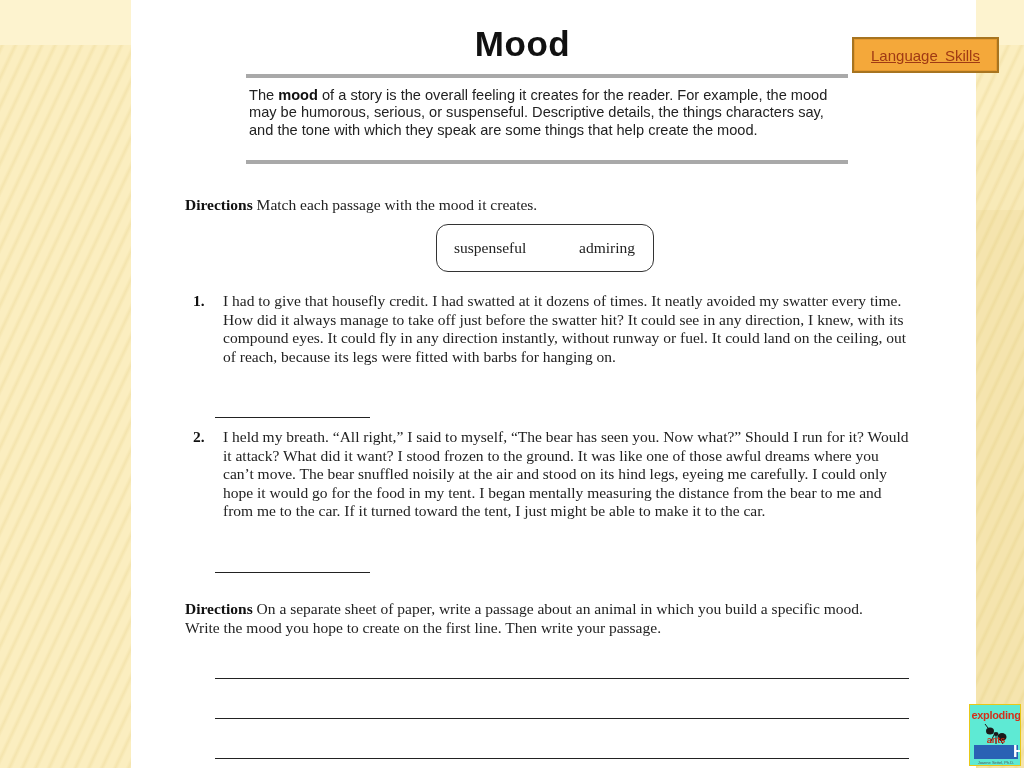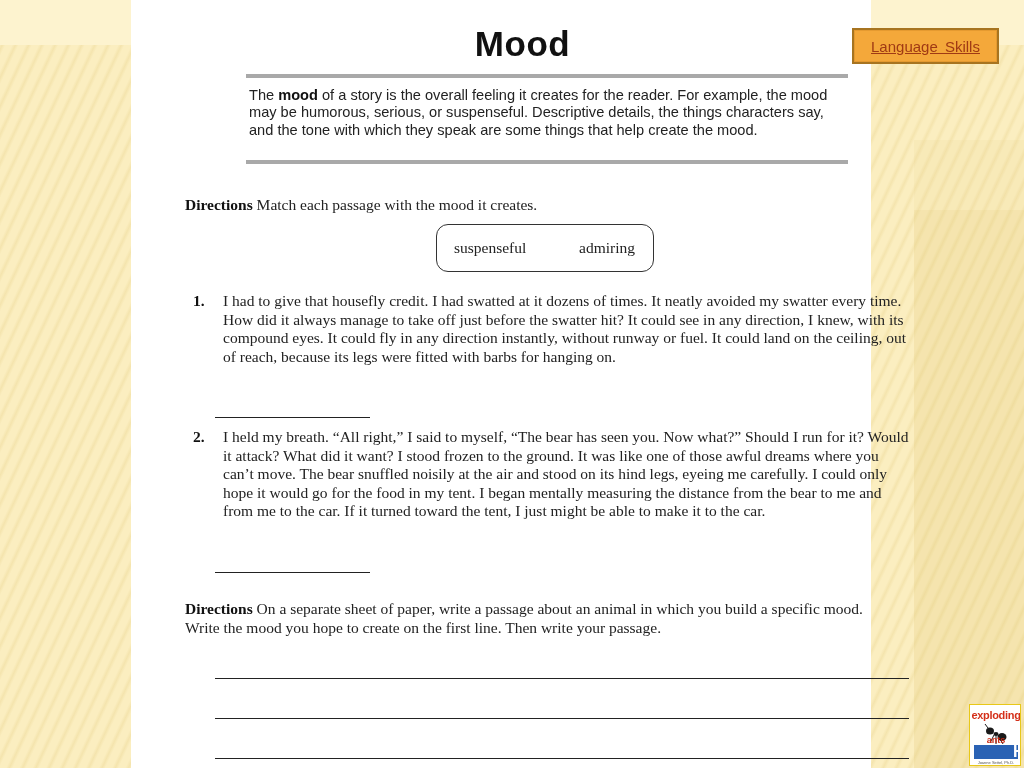--- a/index.html
+++ b/index.html
@@ -21,21 +21,21 @@
     }
     .bg-right-shade {
       position: absolute; left: 914px; top: 210px; width: 110px; height: 558px;
       background: rgba(225,195,110,0.22);
     }
     .bg-right-mid {
       position: absolute; left: 914px; top: 140px; width: 110px; height: 70px;
       background: rgba(230,205,130,0.12);
     }
     .page {
-      position: absolute; left: 131px; top: 0; width: 740px; height: 768px;
+      position: absolute; left: 131px; top: 0; width: 845px; height: 768px;
       background: #ffffff;
     }
     .title {
       position: absolute; left: 0; width: 783px; top: 24px;
       text-align: center;
       font-family: "Liberation Sans", sans-serif;
       font-weight: bold; font-size: 35px; color: #111;
       letter-spacing: 0.5px;
     }
     .def-box {
@@ -78,33 +78,33 @@
     .ans1 { top: 417px; }
     .ans2 { top: 572px; }
     .write-line {
       position: absolute; left: 84px; width: 694px; height: 0;
       border-top: 1.6px solid #222;
     }
     .wl1 { top: 678px; }
     .wl2 { top: 718px; }
     .wl3 { top: 758px; }
     .lang-button {
-      position: absolute; left: 852px; top: 28px; width: 147px; height: 36px;
+      position: absolute; left: 852px; top: 37px; width: 147px; height: 36px;
       background: #f4a83a;
       border: 2px solid #a77420;
       box-shadow: 0 0 0 1px #e59a30 inset;
       display: flex; align-items: center; justify-content: center;
       font-family: "Liberation Sans", sans-serif;
       font-size: 15px; color: #a03a14;
       text-decoration: underline; word-spacing: 3px;
       cursor: pointer;
     }
     .logo {
       position: absolute; left: 969px; top: 704px; width: 52px; height: 62px;
-      background: #ffffff;
+      background: #5eead4;
       border: 1px solid #e8c818;
       overflow: hidden;
     }
     .logo .l1 {
       position: absolute; left: 0; width: 52px; top: 4px; text-align: center;
       font-family: "Liberation Sans", sans-serif; font-weight: bold;
       font-size: 11px; color: #d4301a; letter-spacing: -0.3px;
     }
     .logo .ant {
       position: absolute; left: 14px; top: 18px; width: 24px; height: 22px;

